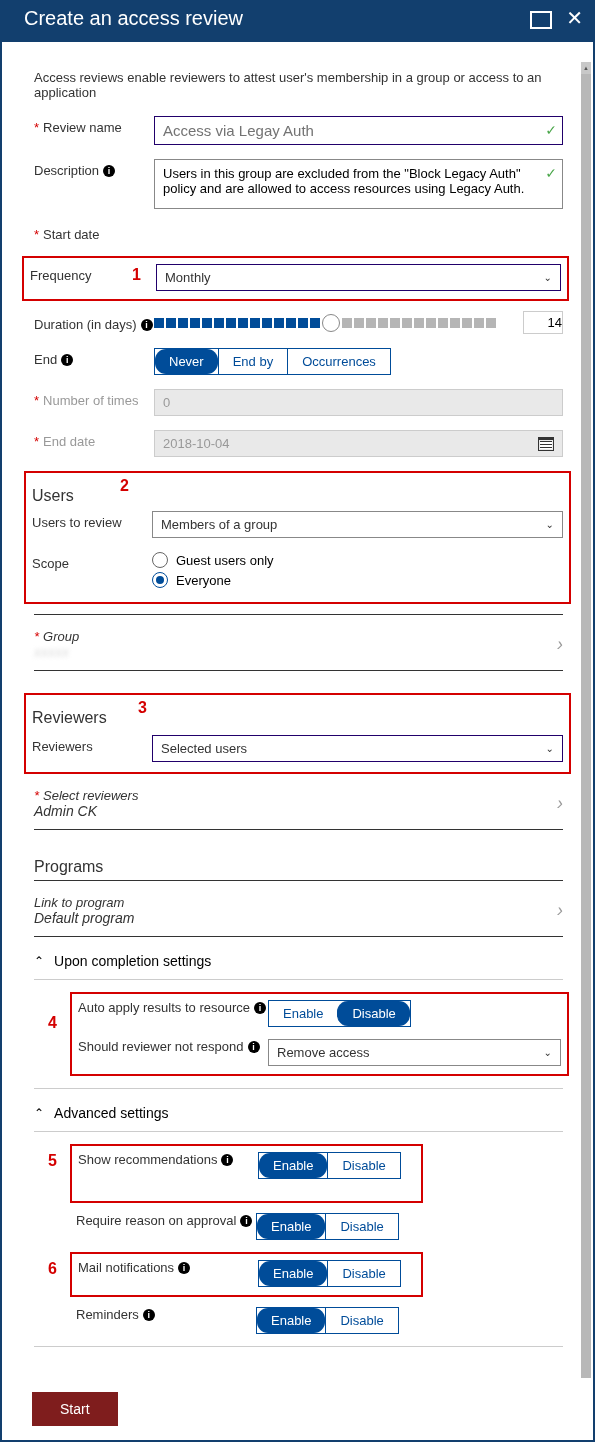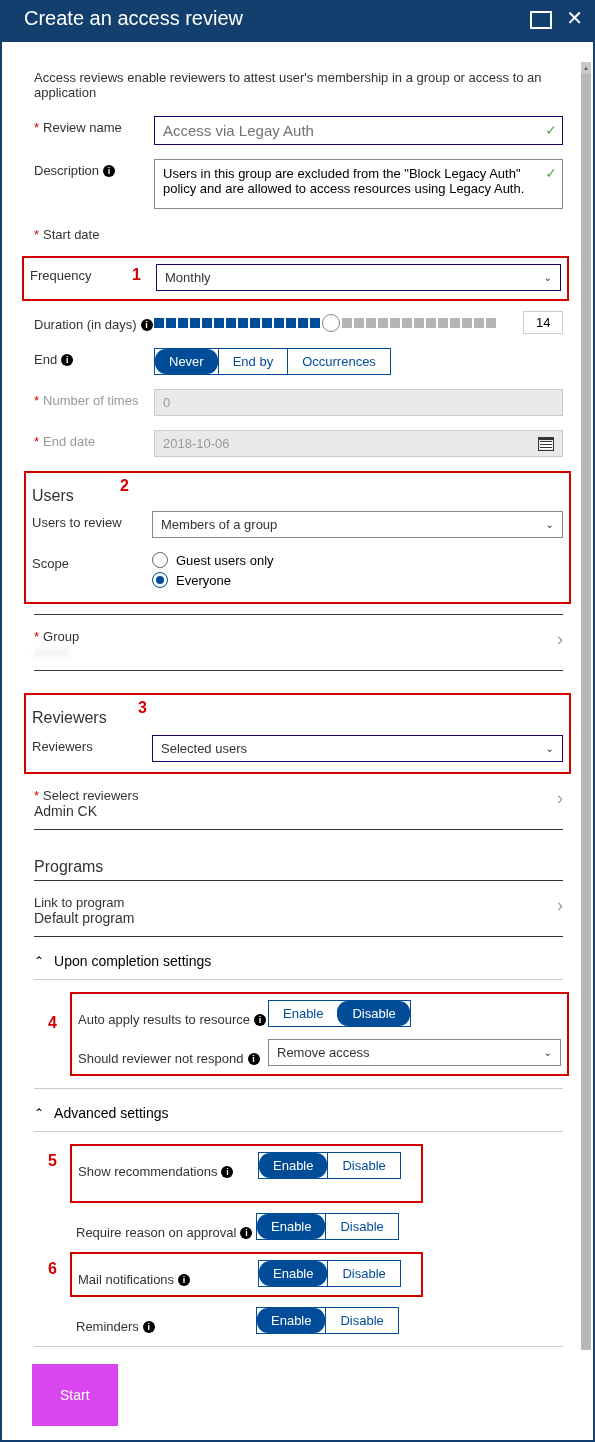--- a/index.html
+++ b/index.html
@@ -41,54 +41,54 @@
 .select .chev { font-size:10px; color:#333; }
 .select-grey { border-color:#888; }
 
 .red-box { border: 2px solid #d40000; padding: 6px 6px; margin: 0 -8px 10px -10px; position: relative; }
 .red-num { position:absolute; color:#d40000; font-size:16px; font-weight:600; }
 
 .slider-track { display:flex; gap:2px; align-items:center; flex:1; }
 .slider-block { width:10px; height:10px; background:#004c99; }
 .slider-block.off { background:#b5b5b5; }
 .slider-handle { width:18px; height:18px; border-radius:50%; border:1px solid #888; background:#fff; }
-.slider-val { width:40px; border:1px solid #ccc; padding:3px 12px; font-size:13px; margin-left:14px; text-align:right; }
+.slider-val { width:40px; border:1px solid #ccc; padding:3px 0; font-size:13px; margin-left:14px; text-align:right; }
 
 .segbtn { display:inline-flex; border:1px solid #004c99; }
 .segbtn div { padding:5px 14px; font-size:13px; color:#004c99; border-left:1px solid #004c99; cursor:pointer; }
 .segbtn div:first-child { border-left:none; }
 .segbtn div.on { background:#004c99; color:#fff;border-radius:11px; }
 
 .disfield { width:100%; border:1px solid #ccc; background:#e9e9e9; padding:5px 8px; font-size:13px; color:#999; }
 
 .sect-title { font-size:16px; color:#333; margin-top:8px; }
 .hrule { border:none; border-top:1px solid #333; margin:4px 0 10px 0; }
 
 .radio { display:flex; align-items:center; font-size:13px; margin-bottom:4px; }
 .radio .r { width:16px; height:16px; border:1px solid #666; border-radius:50%; margin-right:8px; display:flex; align-items:center; justify-content:center; }
 .radio .r.on:before { content:""; width:8px; height:8px; background:#004c99; border-radius:50%; }
 .radio .r.on { border-color:#004c99; }
 
-.navrow { border-bottom:1px solid #333; padding:4px 0 10px 0; display:flex; justify-content:space-between; cursor:pointer; }
+.navrow { border-bottom:1px solid #333; padding:4px 0 10px 0; display:flex; justify-content:space-between; align-items:center; cursor:pointer;font-style:italic; }
 .navrow .chev-right { color:#999; font-size:18px; }
 .navrow .sub { font-size:14px; color:#333; }
 .navrow .field-lbl { font-size:13px; color:#333; }
 .navrow .blur { color:#ddd; filter: blur(2px); }
 
 .exp-head { display:flex; align-items:center; font-size:14px; margin:16px 0 10px 0; }
 .exp-head .chev-up { margin-right:10px; font-size:12px; }
 .exp-hr { border:none; border-top:1px solid #ccc; margin:4px 0 12px 0; }
 
-.setrow { display:flex; align-items:flex-end; margin-bottom:12px; }
+.setrow { display:flex; align-items:flex-start; margin-bottom:12px; }
 .setrow .sl { width:190px; font-size:13px; color:#333; display:flex; align-items:center; }
 .setrow .sl.short { width:180px; }
 .setrow .ctrl { flex:0 0 auto; }
 
 .footer { position:absolute; bottom:0; left:0; right:0; padding:14px 30px; background:#fff; }
-.startbtn { background:#d946ef; color:#fff; padding:23px 28px; font-size:14px; border:none; cursor:pointer; }
+.startbtn { background:#7f1d1d; color:#fff; padding:9px 28px; font-size:14px; border:none; cursor:pointer; }
 </style>
 </head>
 <body>
 
 <div class="blade">
   <div class="header">
     <h1>Create an access review</h1>
     <div class="winicon"></div>
     <div class="close">✕</div>
   </div>
@@ -204,21 +204,21 @@
         </div>
     </div>
 
     <div class="row">
       <div class="lbl" style="color:#999;">
           <span class="req">*</span>
           <span>End date</span>
         </div>
       <div class="ctrl">
         <div class="dateinput" style="background:#e9e9e9; border-color:#ccc;">
-          <span style="color:#999;">2018-10-06</span>
+          <span style="color:#999;">2018-10-04</span>
           <span class="cal-icon"></span>
         </div>
       </div>
     </div>
 
     <div class="red-box">
       <span class="red-num" style="top:4px; left:94px;">2</span>
       <div class="sect-title">Users</div>
       <div class="row" style="margin-top:6px;">
         <div class="lbl">

